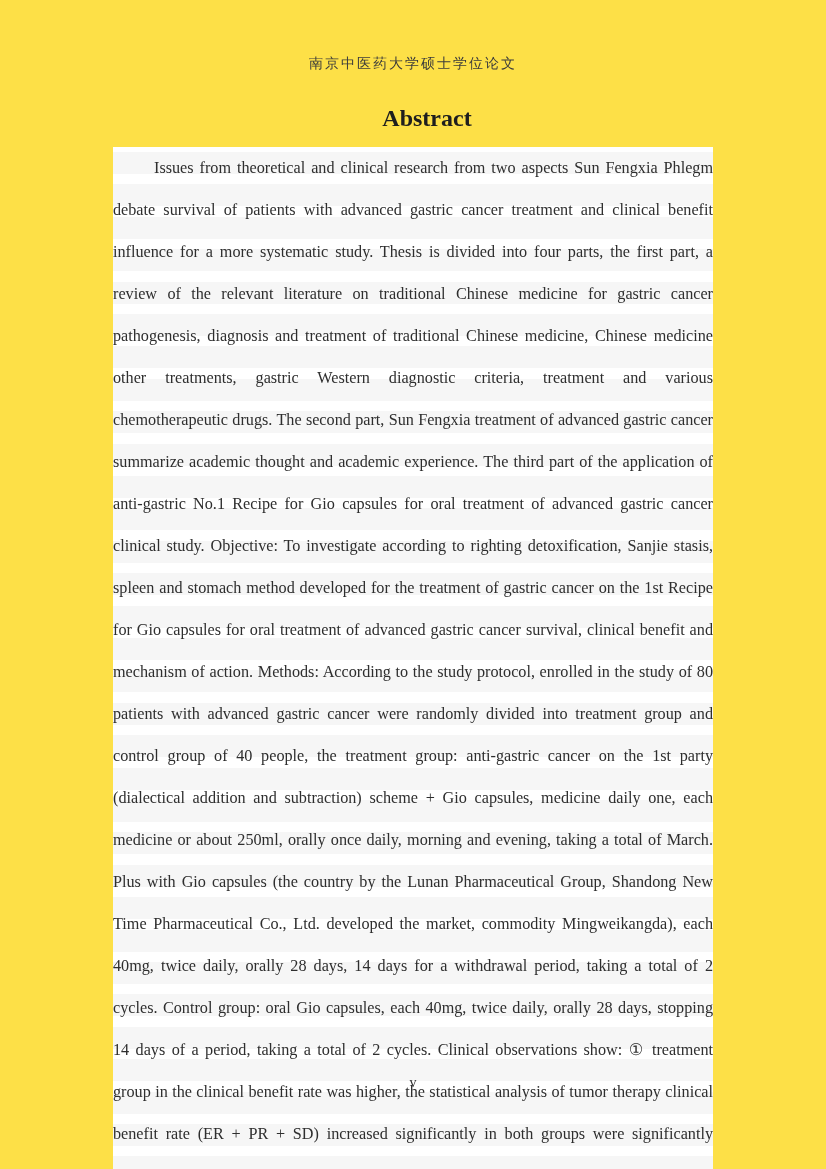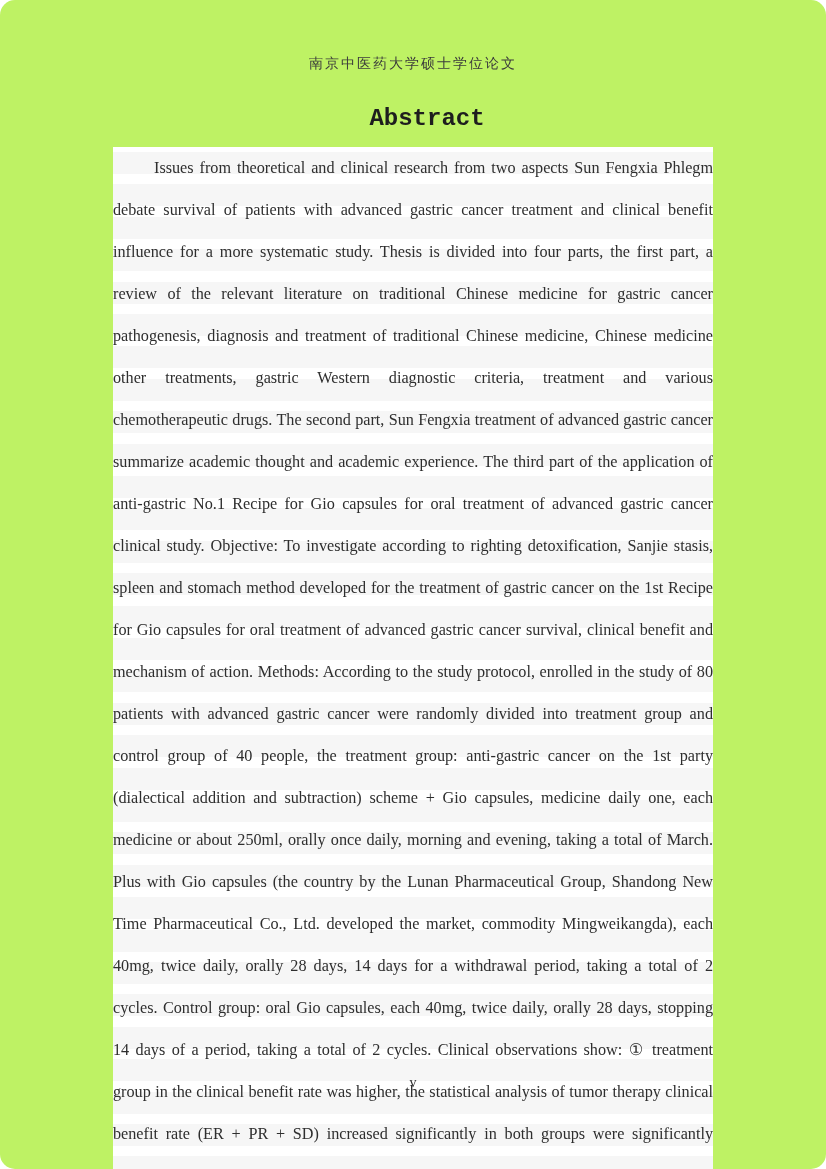--- a/index.html
+++ b/index.html
@@ -4,25 +4,24 @@
 <style>
   html, body {
     margin: 0;
     padding: 0;
     background: #ffffff;
   }
   .page {
     position: relative;
     width: 826px;
     height: 1169px;
-    background: #bef264;
+    background: #fde047;
     font-family: "Liberation Serif", "DejaVu Serif", serif;
     color: #2b2b2b;
     overflow: hidden;
-    border-radius: 15px;
   }
   .doc-header {
     position: absolute;
     top: 55px;
     left: 0;
     right: 0;
     text-align: center;
     font-size: 14px;
     letter-spacing: 2px;
     color: #3b3b3b;
@@ -30,21 +29,21 @@
   .doc-title {
     position: absolute;
     top: 105px;
     left: 0;
     right: 0;
     margin: 0;
     text-align: center;
     font-size: 24px;
     font-weight: bold;
     color: #1e1e1e;
-    font-family: Liberation Mono, monospace;
+    font-family: Liberation Serif, serif;
     padding-left: 28px;
   }
   .abstract-body {
     position: absolute;
     top: 147px;
     left: 113px;
     width: 600px;
     margin: 0;
     font-size: 16.2px;
     line-height: 42px;

